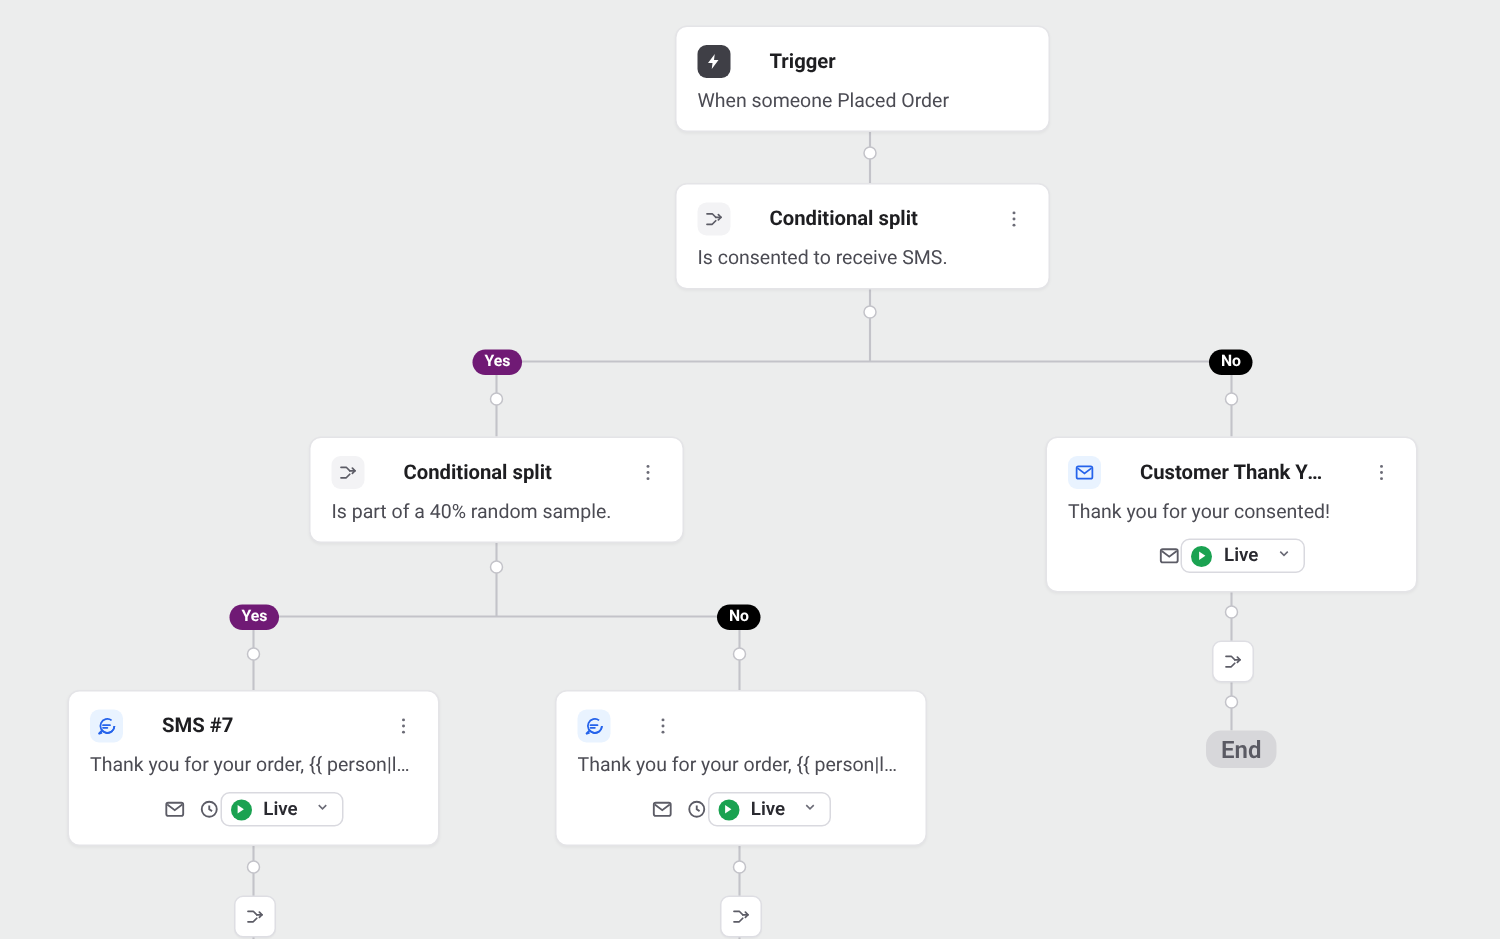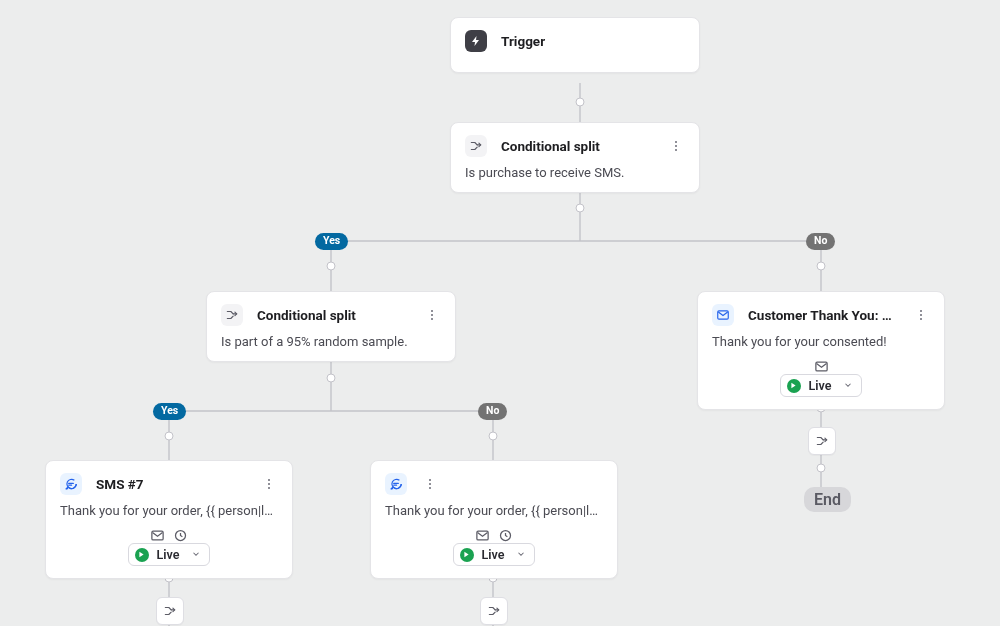--- a/index.html
+++ b/index.html
@@ -27,21 +27,21 @@
     background: #fff;
     border: 1px solid #e4e4e7;
     border-radius: 8px;
     box-shadow: 0 1px 2px rgba(0,0,0,.04);
     padding: 12px 14px;
     box-sizing: border-box;
   }
   .card-header {
     display: flex;
     align-items: center;
-    gap: 14px;
+    gap: 26px;
     margin-bottom: 8px;
   }
   .icon-sq {
     width: 22px;
     height: 22px;
     border-radius: 6px;
     display: inline-flex;
     align-items: center;
     justify-content: center;
     flex: 0 0 22px;
@@ -74,21 +74,20 @@
     color: #4b4b53;
     white-space: nowrap;
     overflow: hidden;
     text-overflow: ellipsis;
   }
   .footer {
     display:flex;
     align-items:center;
     justify-content:center;
     margin-top: 10px;
-    flex-direction: column;
   }
   .footer-icons {
     display:flex; gap:8px; color:#6b6b76;
   }
   .footer-icons svg { display:block; }
   .status-btn {
     display:flex;
     align-items:center;
     gap:8px;
     border:1px solid #d9d9df;
@@ -107,22 +106,22 @@
   .chev { margin-left: 4px; color:#6b6b76; }
   .pill {
     position:absolute;
     font-size: 10.5px;
     font-weight:700;
     color:#fff;
     padding: 2px 8px;
     border-radius: 10px;
     line-height: 1.2;
   }
-  .pill-yes { background:#0369a1; }
-  .pill-no  { background:#737373; }
+  .pill-yes { background:#701a75; }
+  .pill-no  { background:#000000; }
   .end-pill {
     position:absolute;
     background:#d7d7da;
     color:#5a5a63;
     font-size:16px;
     font-weight:600;
     padding:3px 10px;
     border-radius:10px;
   }
   .mid-dot {
@@ -189,20 +188,21 @@
 
 <div class="card" style="left:450px; top:17px; width:250px;">
   <div class="card-header">
     <span class="icon-sq icon-trigger">
       <svg width="12" height="12" viewBox="0 0 24 24" fill="none">
             <path d="M13 2 4 14h6l-1 8 9-12h-6l1-8Z" fill="#fff"></path>
           </svg>
     </span>
     <span class="title">Trigger</span>
   </div>
+  <div class="desc">When someone Placed Order</div>
 </div>
 
 <div class="card" style="left:450px; top:122px; width:250px;">
   <div class="card-header">
     <span class="icon-sq icon-branch">
       <svg width="14" height="14" viewBox="0 0 24 24" fill="none" stroke="#5c5c66" stroke-width="2" stroke-linecap="round" stroke-linejoin="round">
             <path d="M4 6h6l4 4"></path>
             <path d="M4 18h6l4-4"></path>
             <path d="M14 10l6 0"></path>
             <path d="M17 7l3 3-3 3"></path>
@@ -210,21 +210,21 @@
     </span>
     <span class="title">Conditional split</span>
     <span class="more">
       <svg width="14" height="14" viewBox="0 0 24 24">
             <circle cx="12" cy="5" r="1.7" fill="#6b6b76"></circle>
             <circle cx="12" cy="12" r="1.7" fill="#6b6b76"></circle>
             <circle cx="12" cy="19" r="1.7" fill="#6b6b76"></circle>
           </svg>
     </span>
   </div>
-  <div class="desc">Is purchase to receive SMS.</div>
+  <div class="desc">Is consented to receive SMS.</div>
 </div>
 
 <span class="pill pill-yes" style="left:315px; top:233px;">Yes</span>
 <span class="pill pill-no" style="left:806px; top:233px;">No</span>
 
 <div class="card" style="left:206px; top:291px; width:250px;">
   <div class="card-header">
     <span class="icon-sq icon-branch">
       <svg width="14" height="14" viewBox="0 0 24 24" fill="none" stroke="#5c5c66" stroke-width="2" stroke-linecap="round" stroke-linejoin="round">
             <path d="M4 6h6l4 4"></path>
@@ -235,21 +235,21 @@
     </span>
     <span class="title">Conditional split</span>
     <span class="more">
       <svg width="14" height="14" viewBox="0 0 24 24">
             <circle cx="12" cy="5" r="1.7" fill="#6b6b76"></circle>
             <circle cx="12" cy="12" r="1.7" fill="#6b6b76"></circle>
             <circle cx="12" cy="19" r="1.7" fill="#6b6b76"></circle>
           </svg>
     </span>
   </div>
-  <div class="desc">Is part of a 95% random sample.</div>
+  <div class="desc">Is part of a 40% random sample.</div>
 </div>
 
 <span class="pill pill-yes" style="left:153px; top:403px;">Yes</span>
 <span class="pill pill-no" style="left:478px; top:403px;">No</span>
 
 <div class="card" style="left:697px; top:291px; width:248px;">
   <div class="card-header">
     <span class="icon-sq icon-mail">
       <svg width="14" height="14" viewBox="0 0 24 24" fill="none" stroke="#2563eb" stroke-width="2">
             <rect x="3" y="5" width="18" height="14" rx="2"></rect>

